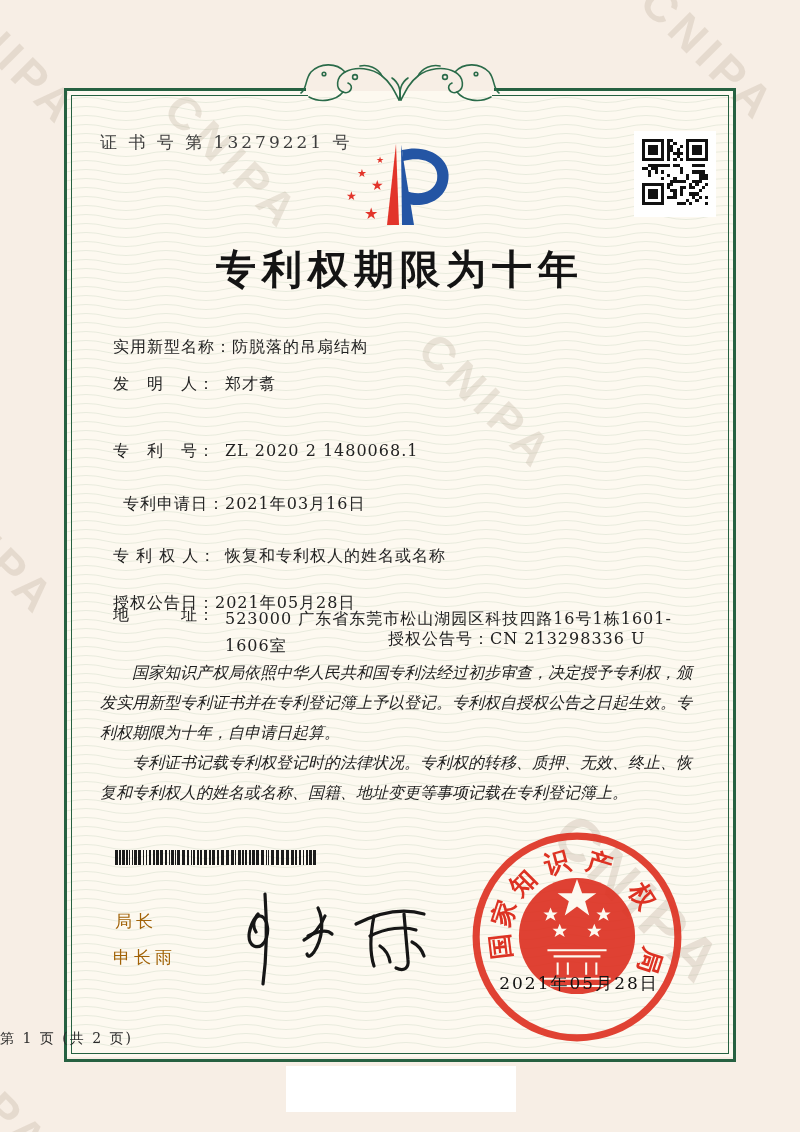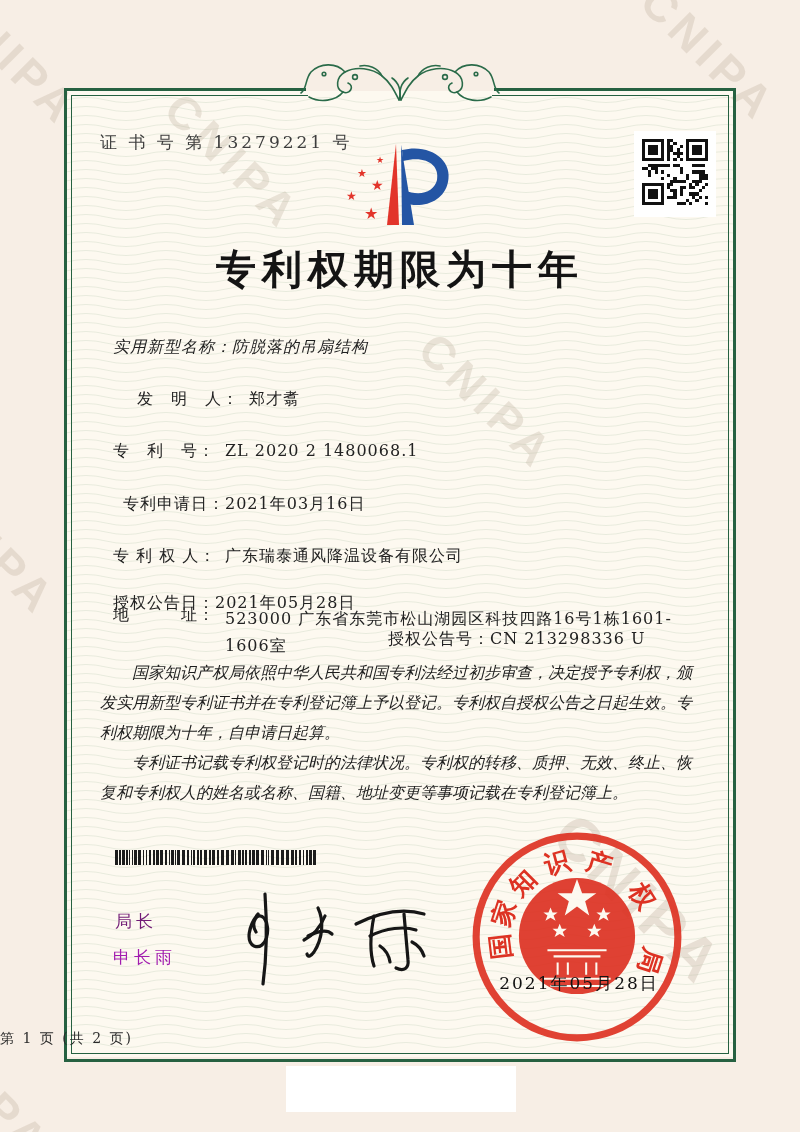--- a/index.html
+++ b/index.html
@@ -37,23 +37,23 @@
   .paras{left:100px;top:658px;width:600px;font-size:16px;line-height:30px;color:#1d1d1d;
          font-style:italic;}
   .paras p{margin:0;text-indent:2em;}
 
   .qr-pad{left:634px;top:131px;width:82px;height:86px;background:#ffffff;}
   .qr-pad svg{display:block;margin:8px auto 0 auto;}
 
   .barcode{left:115px;top:850px;width:206px;height:15px;}
   .barcode span{position:absolute;top:0;bottom:0;background:#1c1c1c;}
 
-  .signoff-title{left:115px;top:910px;font-size:17px;letter-spacing:4px;color:#701a75;
+  .signoff-title{left:115px;top:910px;font-size:17px;letter-spacing:4px;color:#a16207;
                  font-family:"DejaVu Sans","Liberation Sans",sans-serif;}
-  .signoff-name{left:113px;top:946px;font-size:17px;letter-spacing:4px;color:#a21caf;
+  .signoff-name{left:113px;top:946px;font-size:17px;letter-spacing:4px;color:#a16207;
                 font-family:"DejaVu Sans","Liberation Sans",sans-serif;}
   .signature{left:228px;top:888px;}
 
   .seal{left:470px;top:830px;}
   .seal-date{left:494px;top:972px;width:170px;text-align:center;font-size:17px;
              letter-spacing:2px;color:#111;}
 
   .page-info{left:0;right:0;top:1030px;text-align:left;font-size:14px;letter-spacing:2px;color:#2b2b2b;}
   .note-strip{left:286px;top:1066px;width:230px;height:46px;background:#ffffff;z-index:6;}
   .note-text{left:286px;top:1078px;width:230px;text-align:center;font-size:15px;
@@ -429,34 +429,34 @@
             <rect x="12" y="20" width="1" height="1"></rect>
             <rect x="13" y="20" width="1" height="1"></rect>
             <rect x="15" y="20" width="1" height="1"></rect>
             <rect x="20" y="20" width="1" height="1"></rect>
           </g>
         </svg>
     </div>
 
     <div class="abs title">专利权期限为十年</div>
 
-    <div class="abs row" style="top:337px;font-style:italic;">
+    <div class="abs row" style="top:337px;">
       <span class="flabel">实用新型名称：</span><span class="fvalue">防脱落的吊扇结构</span>
     </div>
-    <div class="abs row" style="top:389px;margin-left:24px;">
+    <div class="abs row" style="top:374px;">
       <span class="flabel">发　明　人：</span><span class="fvalue">郑才翥</span>
     </div>
     <div class="abs row" style="top:441px;">
       <span class="flabel">专　利　号：</span><span class="fvalue">ZL 2020 2 1480068.1</span>
     </div>
     <div class="abs row" style="top:494px;text-align:right;">
       <span class="flabel">专利申请日：</span><span class="fvalue">2021年03月16日</span>
     </div>
     <div class="abs row" style="top:546px;">
-      <span class="flabel">专 利 权 人：</span><span class="fvalue">广东瑞泰通风降温设备有限公司</span>
+      <span class="flabel">专 利 权 人：</span><span class="fvalue">恢复和专利权人的姓名或名称</span>
     </div>
     <div class="abs row" style="top:585px;margin-top:20px;">
       <span class="flabel">地　　　址：</span><span class="fvalue wrap">523000 广东省东莞市松山湖园区科技四路16号1栋1601-1606室</span>
     </div>
 
     <div class="abs grant-date" style="top:593px;">
       <span>授权公告日：</span><span>2021年05月28日</span>
     </div>
     <div class="abs grant-no" style="top:629px;">
       <span>授权公告号：</span><span>CN 213298336 U</span>

